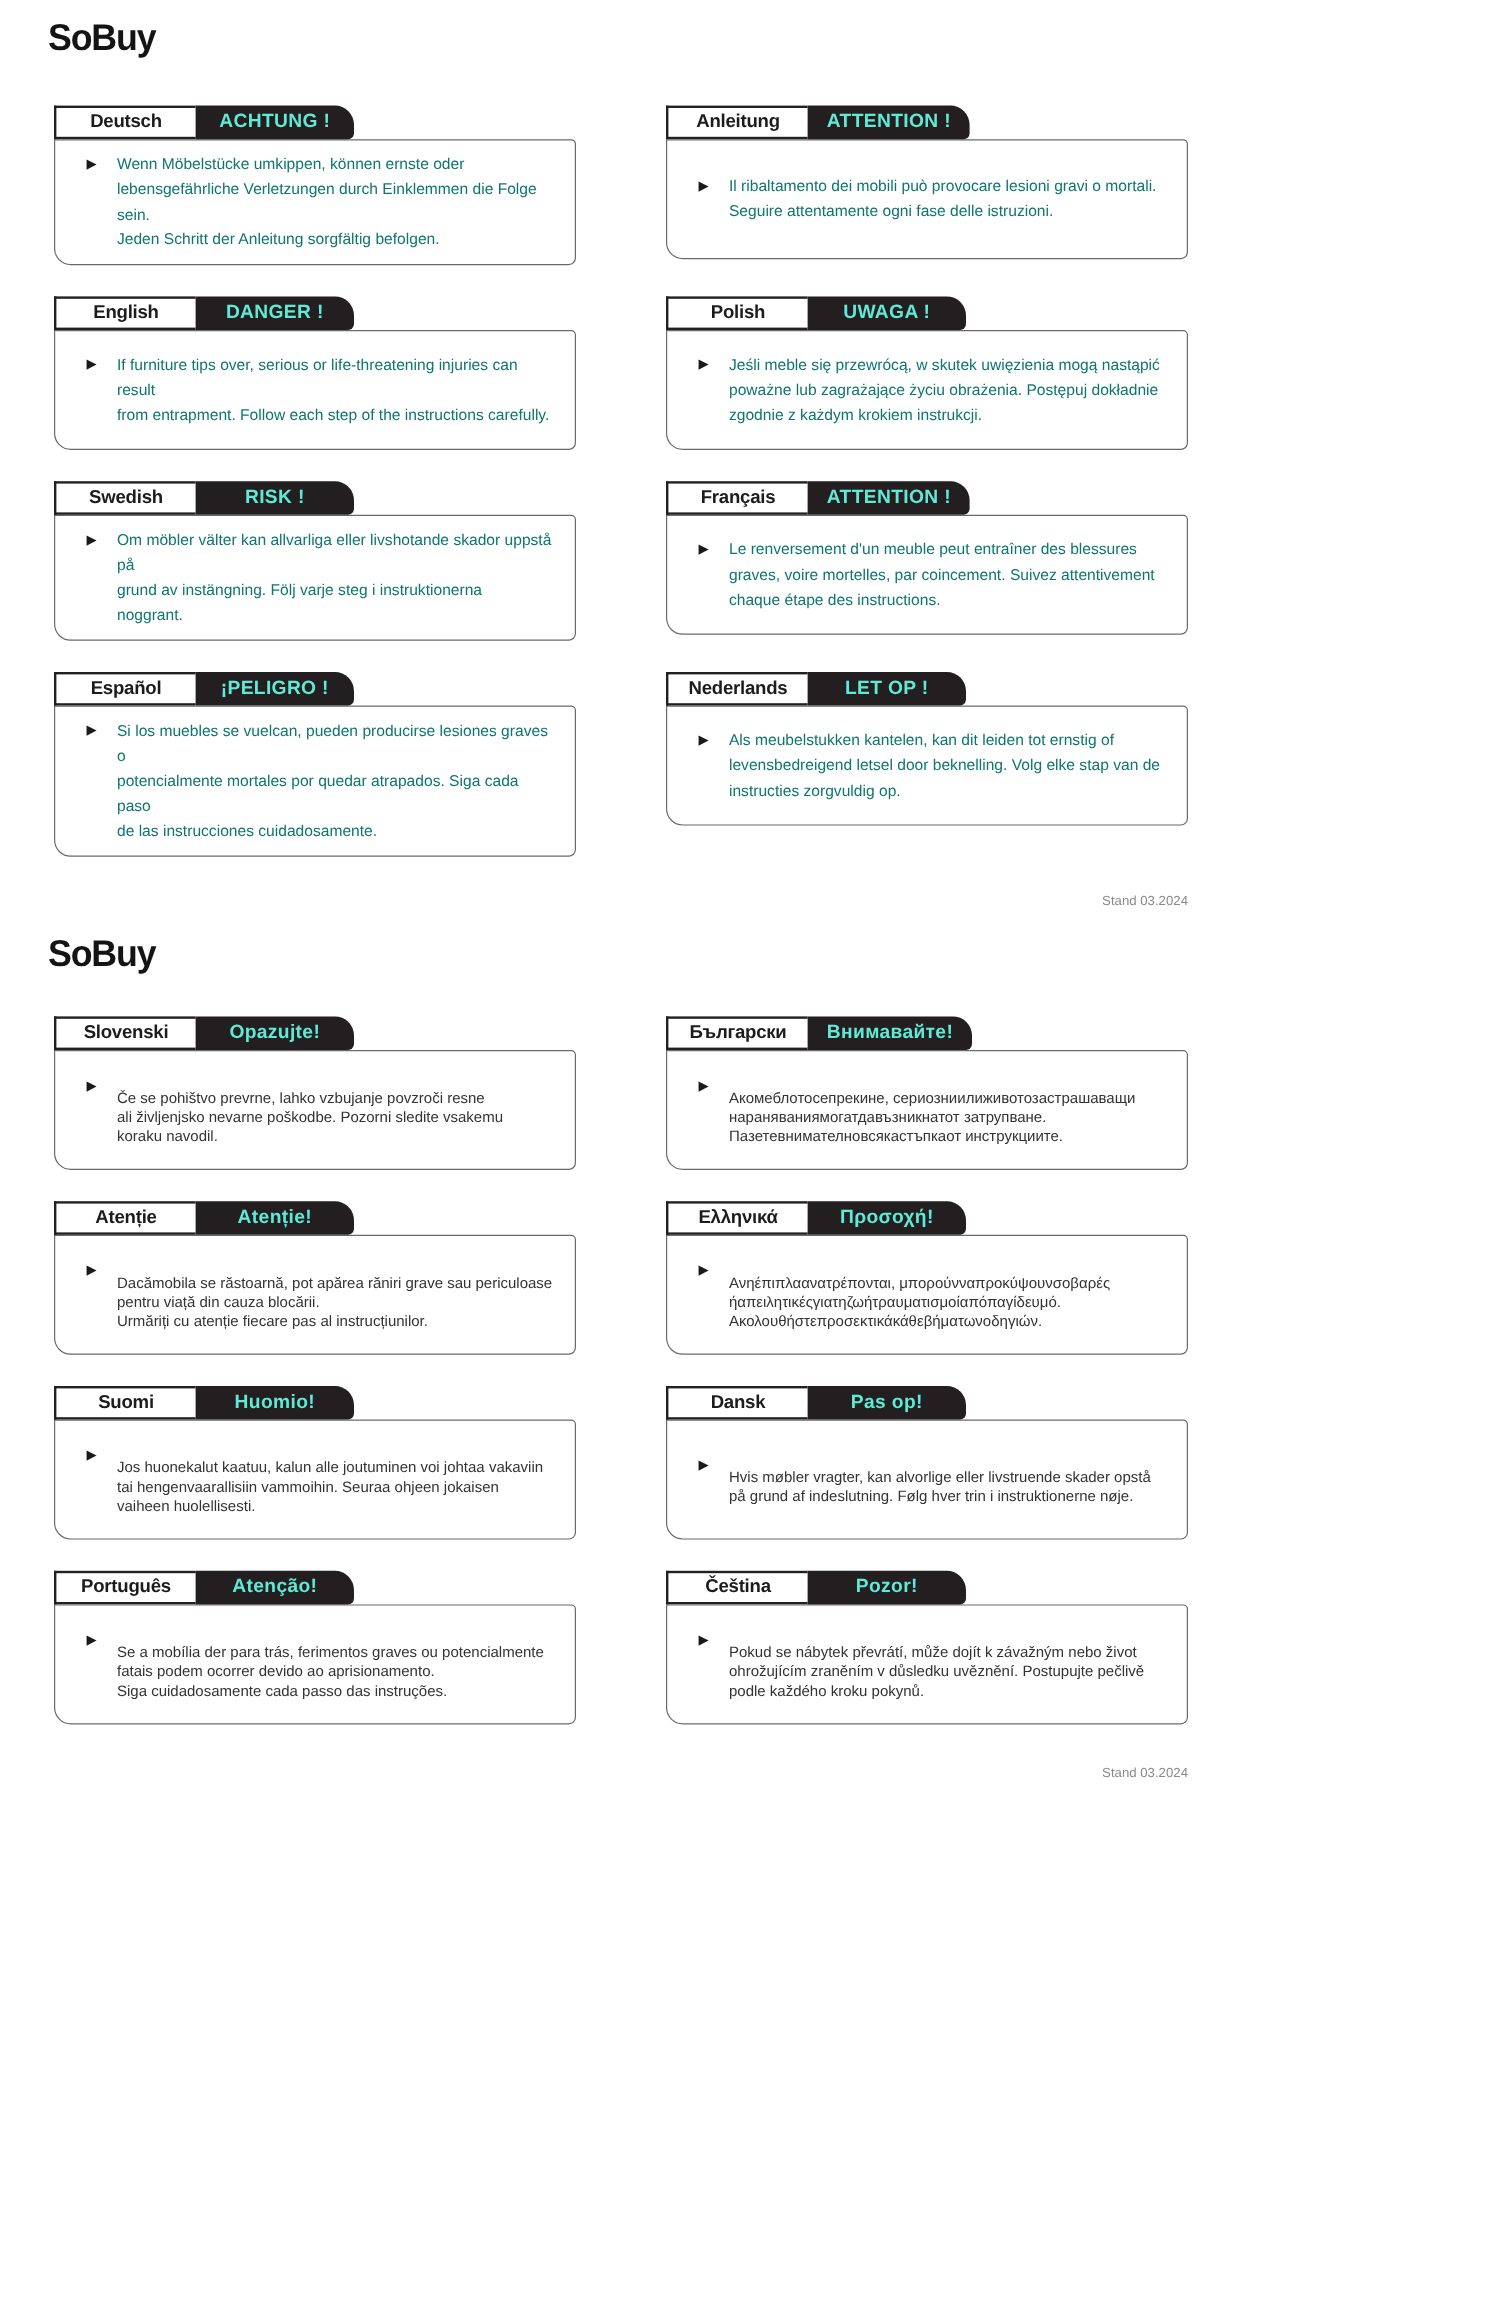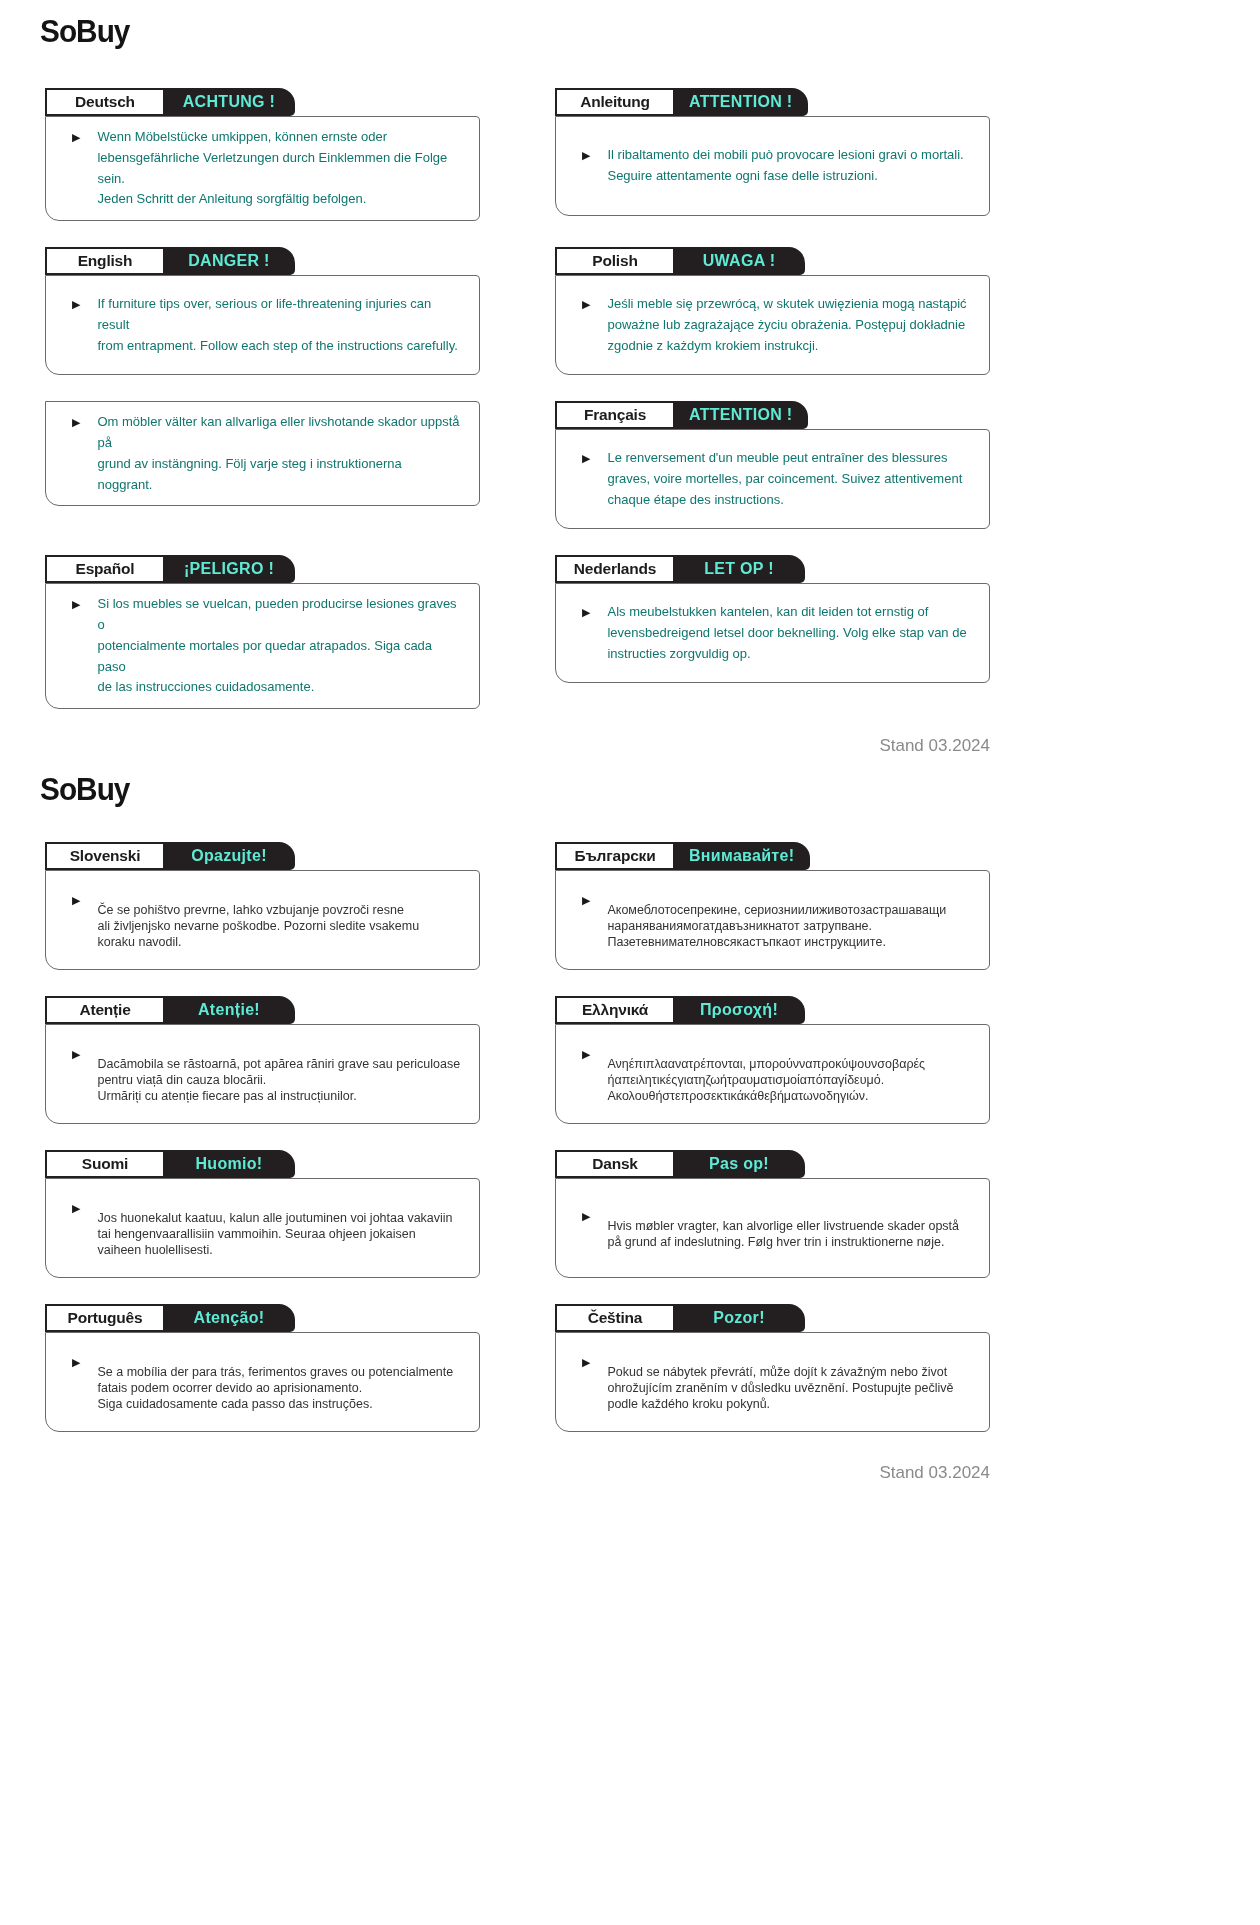--- a/index.html
+++ b/index.html
@@ -114,21 +114,21 @@
     color: #333333;
     max-width: 372px;
     margin-top: 12px;
   }
 
   .stand-note {
     width: 945px;
     margin-left: 45px;
     margin-top: 30px;
     text-align: right;
-    font-size: 17px;
+    font-size: 11px;
     color: #8a8a8a;
     height: 14px;
     line-height: 14px;
   }
   .page2 .stand-note { margin-top: 34px; }
 </style>
 </head>
 <body>
 
 <div class="page page1">
@@ -186,20 +186,24 @@
       <div class="body-inner">
         <span class="bullet">▶</span>
         <p class="w-text">Jeśli meble się przewrócą, w skutek uwięzienia mogą nastąpić
 poważne lub zagrażające życiu obrażenia. Postępuj dokładnie
 zgodnie z każdym krokiem instrukcji.</p>
       </div>
     </div>
   </div>
 
   <div class="warning">
+    <div class="w-header">
+      <div class="lang-tab">Swedish</div>
+      <div class="banner">RISK !</div>
+    </div>
     <div class="body-box">
       <div class="body-inner">
         <span class="bullet">▶</span>
         <p class="w-text">Om möbler välter kan allvarliga eller livshotande skador uppstå på
 grund av instängning. Följ varje steg i instruktionerna noggrant.</p>
       </div>
     </div>
   </div>
 
   <div class="warning">

